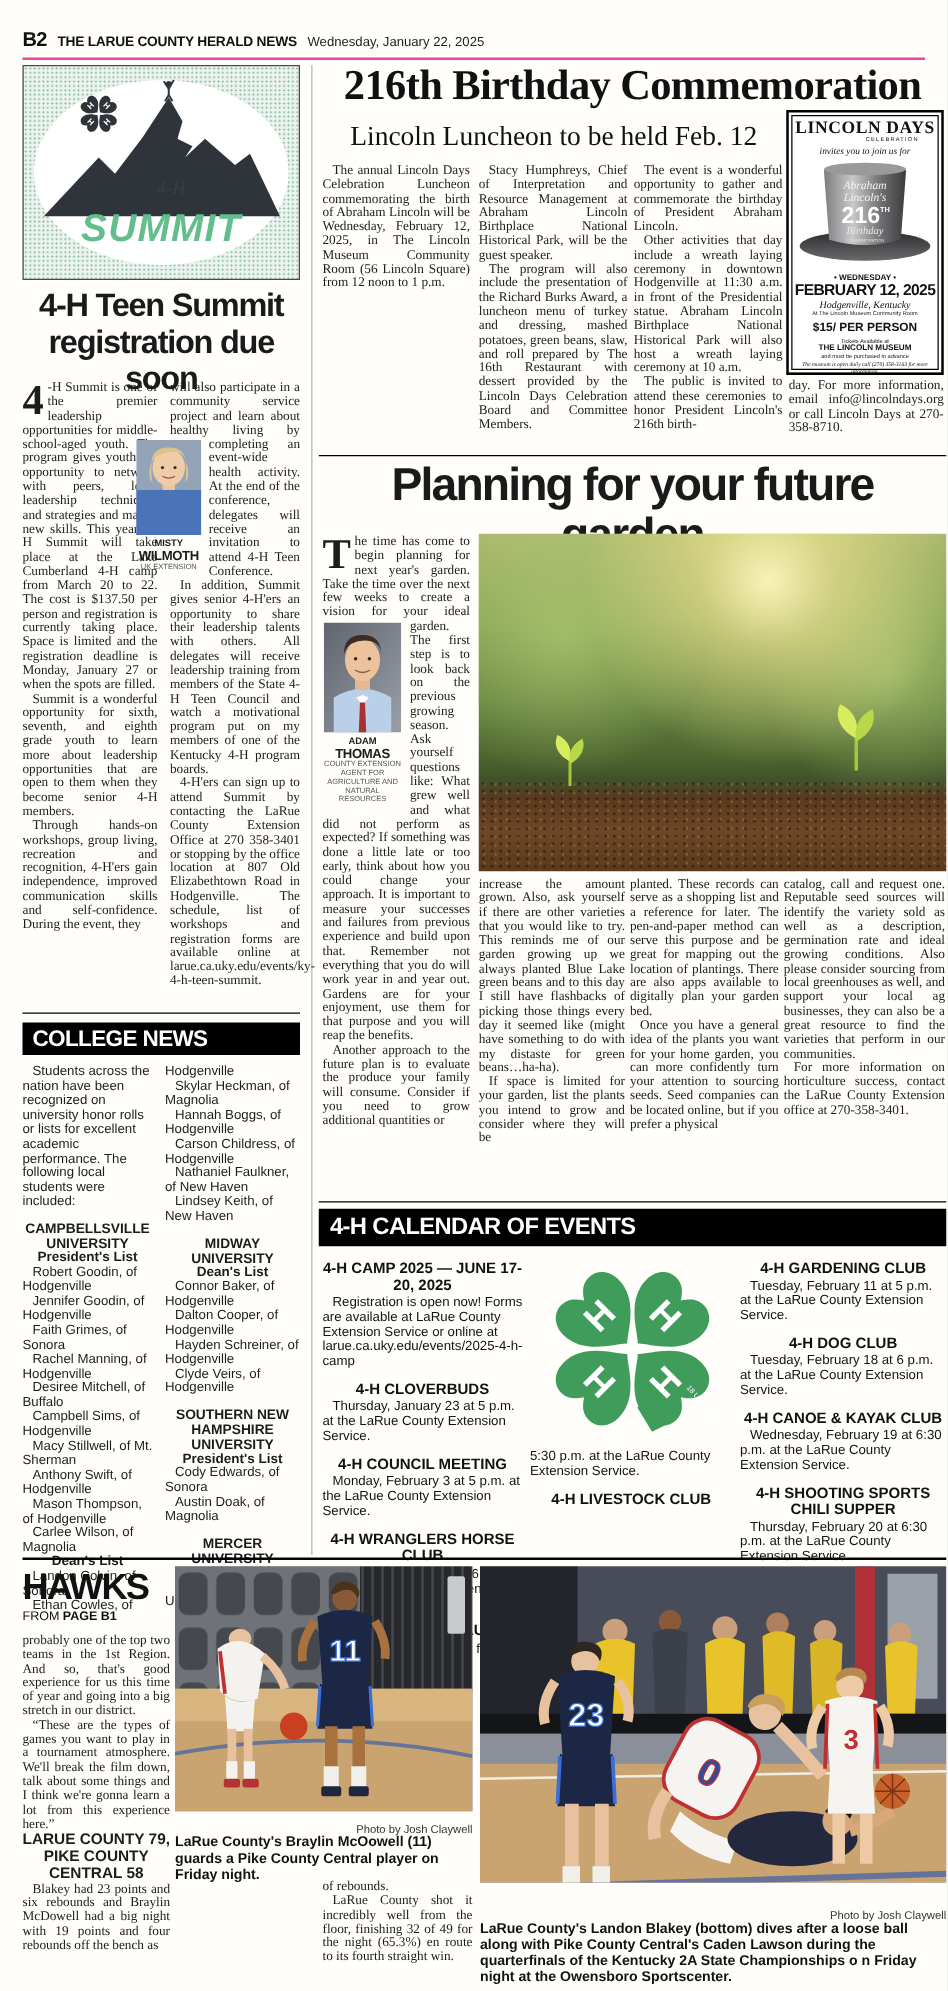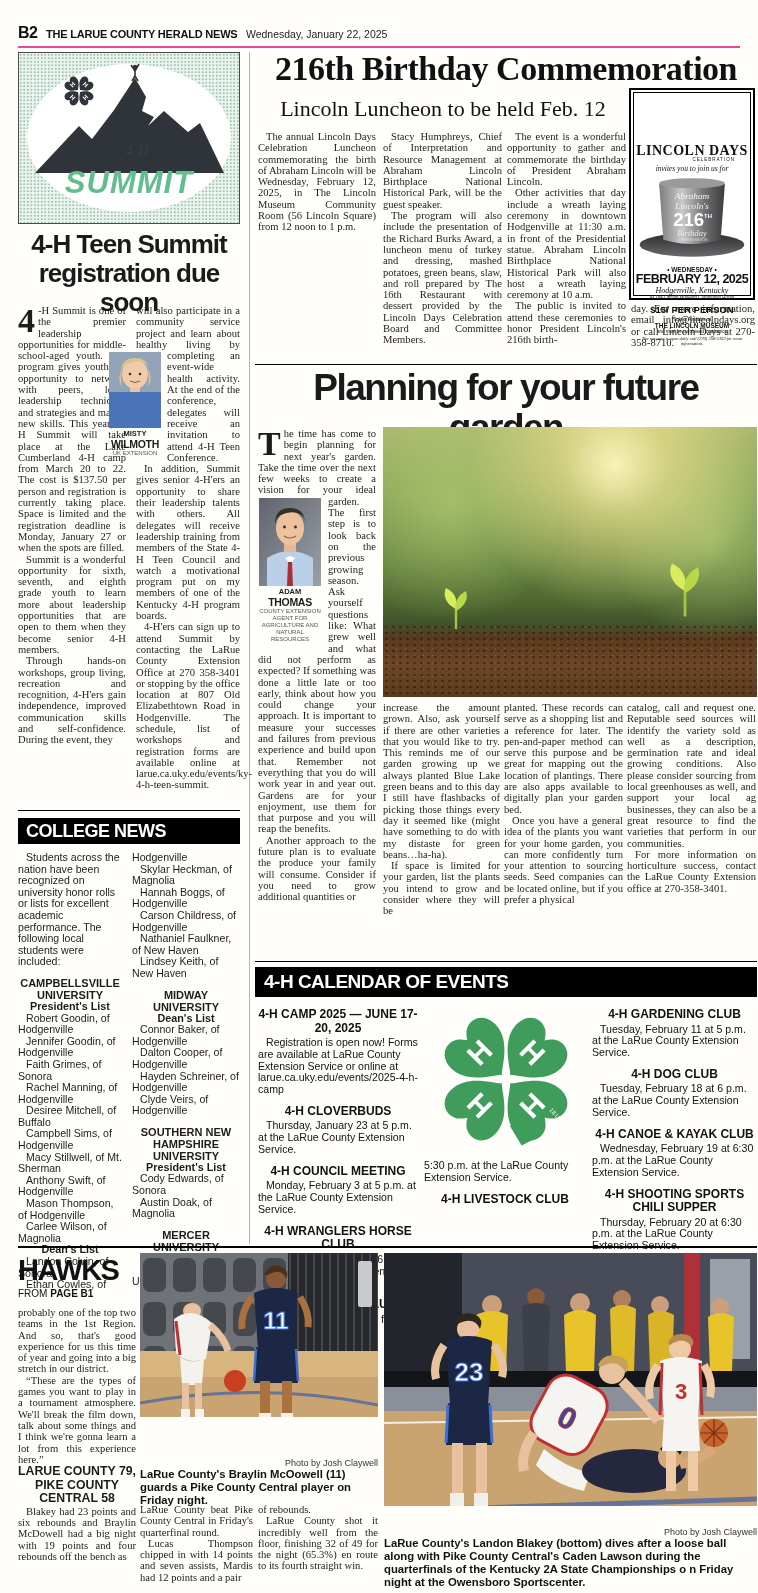--- a/index.html
+++ b/index.html
@@ -242,21 +242,21 @@
   <div class="abs serifcol" style="left:507px;top:131px;width:119px;height:232px;">
     <p>The event is a wonderful opportunity to gather and commemorate the birthday of President Abraham Lincoln.</p>
     <p>Other activities that day include a wreath laying ceremony in downtown Hodgenville at 11:30 a.m. in front of the Presidential statue. Abraham Lincoln Birthplace National Historical Park will also host a wreath laying ceremony at 10 a.m.</p>
     <p>The public is invited to attend these ceremonies to honor President Lincoln's 216th birth-</p>
   </div>
   <div class="abs serifcol" style="left:631px;top:303px;width:124px;">
     <p class="nf">day. For more information, email info@lincolndays.org or call Lincoln Days at 270-358-8710.</p>
   </div>
 
   <div class="abs poster">
-    <div class="po-title" style="text-transform:uppercase;margin-top:48px;">Lincoln Days</div>
+    <div class="po-title" style="text-transform:uppercase;">Lincoln Days</div>
     <div class="po-celebration">CELEBRATION</div>
     <div class="po-invite">invites you to join us for</div>
     <svg width="110" height="86" viewBox="0 0 130 102" style="margin-top:1px;">
       <defs>
         <linearGradient id="hatg" x1="0" y1="0" x2="1" y2="0">
           <stop offset="0" stop-color="#7d7d7f"></stop>
             <stop offset="0.35" stop-color="#c9c9cb"></stop>
             <stop offset="0.7" stop-color="#6e6e70"></stop>
             <stop offset="1" stop-color="#3c3c3e"></stop>
         </linearGradient>
@@ -439,21 +439,21 @@
     <div class="hawks-title">HAWKS</div>
     <div class="hawks-from"><span>FROM </span><b>PAGE B1</b></div>
     <div class="serifcol" style="margin-top:8px;">
       <p class="nf">probably one of the top two teams in the 1st Region. And so, that's good experience for us this time of year and going into a big stretch in our district.</p>
       <p>“These are the types of games you want to play in a tournament atmosphere. We'll break the film down, talk about some things and I think we're gonna learn a lot from this experience here.”</p>
       <p class="score-head">LARUE COUNTY 79, PIKE COUNTY CENTRAL 58</p>
       <p>Blakey had 23 points and six rebounds and Braylin McDowell had a big night with 19 points and four rebounds off the bench as</p>
     </div>
   </div>
 
-  <div class="abs photo-frame" style="left:140px;top:1253px;width:238px;height:164px;">
+  <div class="abs photo-frame" style="left:140px;top:1253px;width:238px;height:196px;">
     <svg width="238" height="204" viewBox="0 0 238 204">
       <defs>
         <pattern id="chairs" width="30" height="44" patternUnits="userSpaceOnUse">
           <rect width="30" height="44" fill="#6f7378"></rect>
           <rect x="3" y="5" width="23" height="34" rx="7" fill="#45484d"></rect>
         </pattern>
         <pattern id="rail" width="8" height="10" patternUnits="userSpaceOnUse">
           <rect width="8" height="10" fill="#26282c"></rect>
           <rect x="5" width="2" height="10" fill="#44474d"></rect>
         </pattern>
@@ -494,24 +494,20 @@
         <rect x="117" y="176" width="16" height="8" rx="2" fill="#20263c"></rect>
         <rect x="139" y="176" width="16" height="8" rx="2" fill="#20263c"></rect>
         <path d="M112,44 Q100,60 102,76" stroke="#a9713e" stroke-width="7" fill="none"></path>
         <path d="M160,44 Q170,60 168,74" stroke="#a9713e" stroke-width="7" fill="none"></path>
       </g>
     </svg>
   </div>
   <div class="abs credit" style="left:140px;top:1458px;width:238px;">Photo by Josh Claywell</div>
   <div class="abs caption" style="left:140px;top:1468px;width:240px;">LaRue County's Braylin McOowell (11) guards a Pike County Central player on Friday night.</div>
 
-  <div class="abs serifcol" style="left:140px;top:1504px;width:113px;">
-    <p class="nf">LaRue County beat Pike County Central in Friday's quarterfinal round.</p>
-    <p>Lucas Thompson chipped in with 14 points and seven assists, Mardis had 12 points and a pair</p>
-  </div>
   <div class="abs serifcol" style="left:258px;top:1504px;width:120px;">
     <p class="nf">of rebounds.</p>
     <p>LaRue County shot it incredibly well from the floor, finishing 32 of 49 for the night (65.3%) en route to its fourth straight win.</p>
   </div>
 
   <div class="abs photo-frame" style="left:384px;top:1253px;width:373px;height:253px;">
     <svg width="373" height="272" viewBox="0 0 373 272">
       <rect width="373" height="130" fill="#474c58"></rect>
       <rect x="0" y="0" width="78" height="130" fill="#23252c"></rect>
       <rect x="326" y="6" width="40" height="100" fill="#9aa0a8"></rect>

